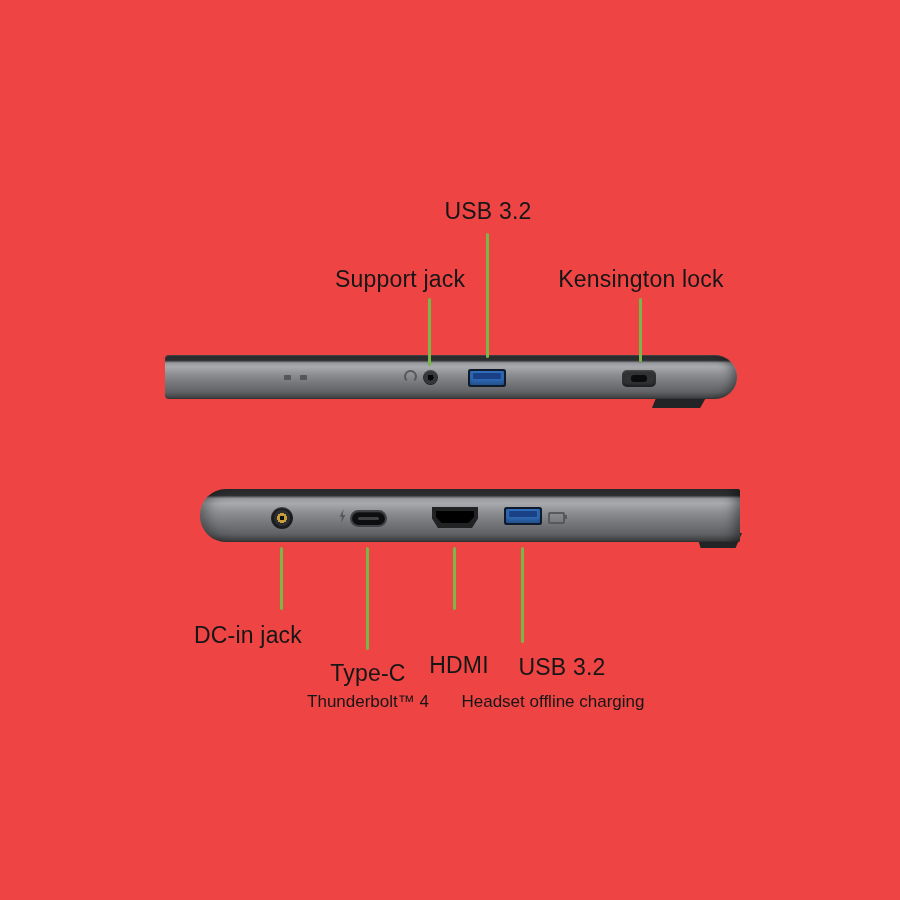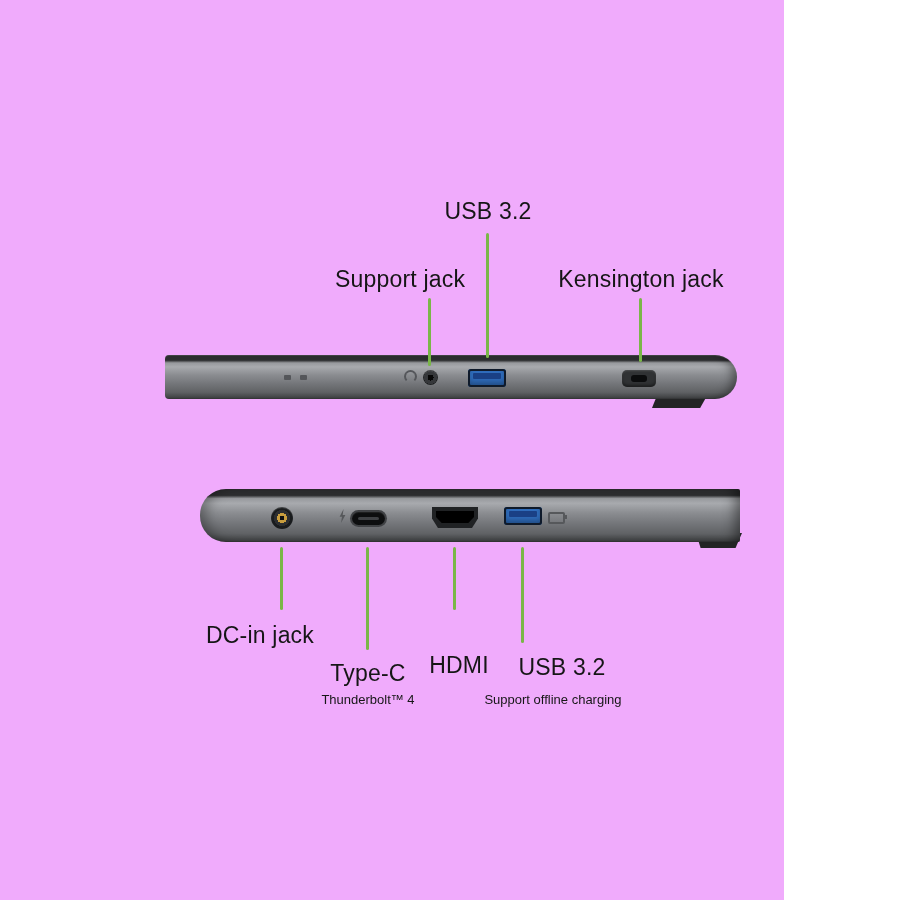--- a/index.html
+++ b/index.html
@@ -1,29 +1,29 @@
 <!DOCTYPE html>
 <html><head>
 <meta charset="utf-8">
 <style>
   :root{
     --green:#7ab648;
     --ink:#161616;
   }
   html,body{margin:0;padding:0;background:#ffffff;}
   body{width:900px;height:900px;overflow:hidden;font-family:"Liberation Sans", sans-serif;}
-  .stage{position:relative;width:784px;height:900px;background:#f0abfc;}
+  .stage{position:relative;width:900px;height:900px;background:#ef4444;}
 
   
   .lbl{position:absolute;text-align:center;color:var(--ink);font-size:23px;font-weight:500;letter-spacing:.2px;}
-  .sub{position:absolute;text-align:center;color:var(--ink);font-size:13px;font-weight:400;}
+  .sub{position:absolute;text-align:center;color:var(--ink);font-size:17px;font-weight:400;}
   .lbl-usb-top{left:388px;top:198px;width:200px;}
   .lbl-headset{left:300px;top:266px;width:200px;}
   .lbl-kensington{left:531px;top:266px;width:220px;}
-  .lbl-dcin{left:160px;top:622px;width:200px;}
+  .lbl-dcin{left:148px;top:622px;width:200px;}
   .lbl-hdmi{left:359px;top:652px;width:200px;}
   .lbl-typec{left:268px;top:660px;width:200px;}
   .sub-typec{left:248px;top:692px;width:240px;}
   .lbl-usb-bottom{left:462px;top:654px;width:200px;}
   .sub-usb-bottom{left:413px;top:692px;width:280px;}
 
   
   .cline{position:absolute;width:3px;background:var(--green);border-radius:2px;z-index:3;}
   .cl-usb-top{left:486px;top:233px;height:125px;}
   .cl-headset{left:428px;top:298px;height:68px;}
@@ -91,21 +91,21 @@
 </style>
 </head>
 <body>
 
 <div class="stage">
 
   <section>
 
     <div class="lbl lbl-usb-top">USB 3.2</div>
     <div class="lbl lbl-headset">Support jack</div>
-    <div class="lbl lbl-kensington">Kensington jack</div>
+    <div class="lbl lbl-kensington">Kensington lock</div>
 
     <div class="cline cl-usb-top"></div>
     <div class="cline cl-headset"></div>
     <div class="cline cl-kensington"></div>
 
     <div class="foot foot-top"></div>
     <div class="band band-top"></div>
 
     <div class="glyph status-leds">
       <span class="led"></span>
@@ -134,16 +134,16 @@
     <div class="cline cl-dcin"></div>
     <div class="cline cl-typec"></div>
     <div class="cline cl-hdmi"></div>
     <div class="cline cl-usb-bottom"></div>
 
     <div class="lbl lbl-dcin">DC-in jack</div>
     <div class="lbl lbl-hdmi">HDMI</div>
     <div class="lbl lbl-typec">Type-C</div>
     <div class="sub sub-typec">Thunderbolt™ 4</div>
     <div class="lbl lbl-usb-bottom">USB 3.2</div>
-    <div class="sub sub-usb-bottom">Support offline charging</div>
+    <div class="sub sub-usb-bottom">Headset offline charging</div>
   </section>
 
 </div>
 
 </body></html>

